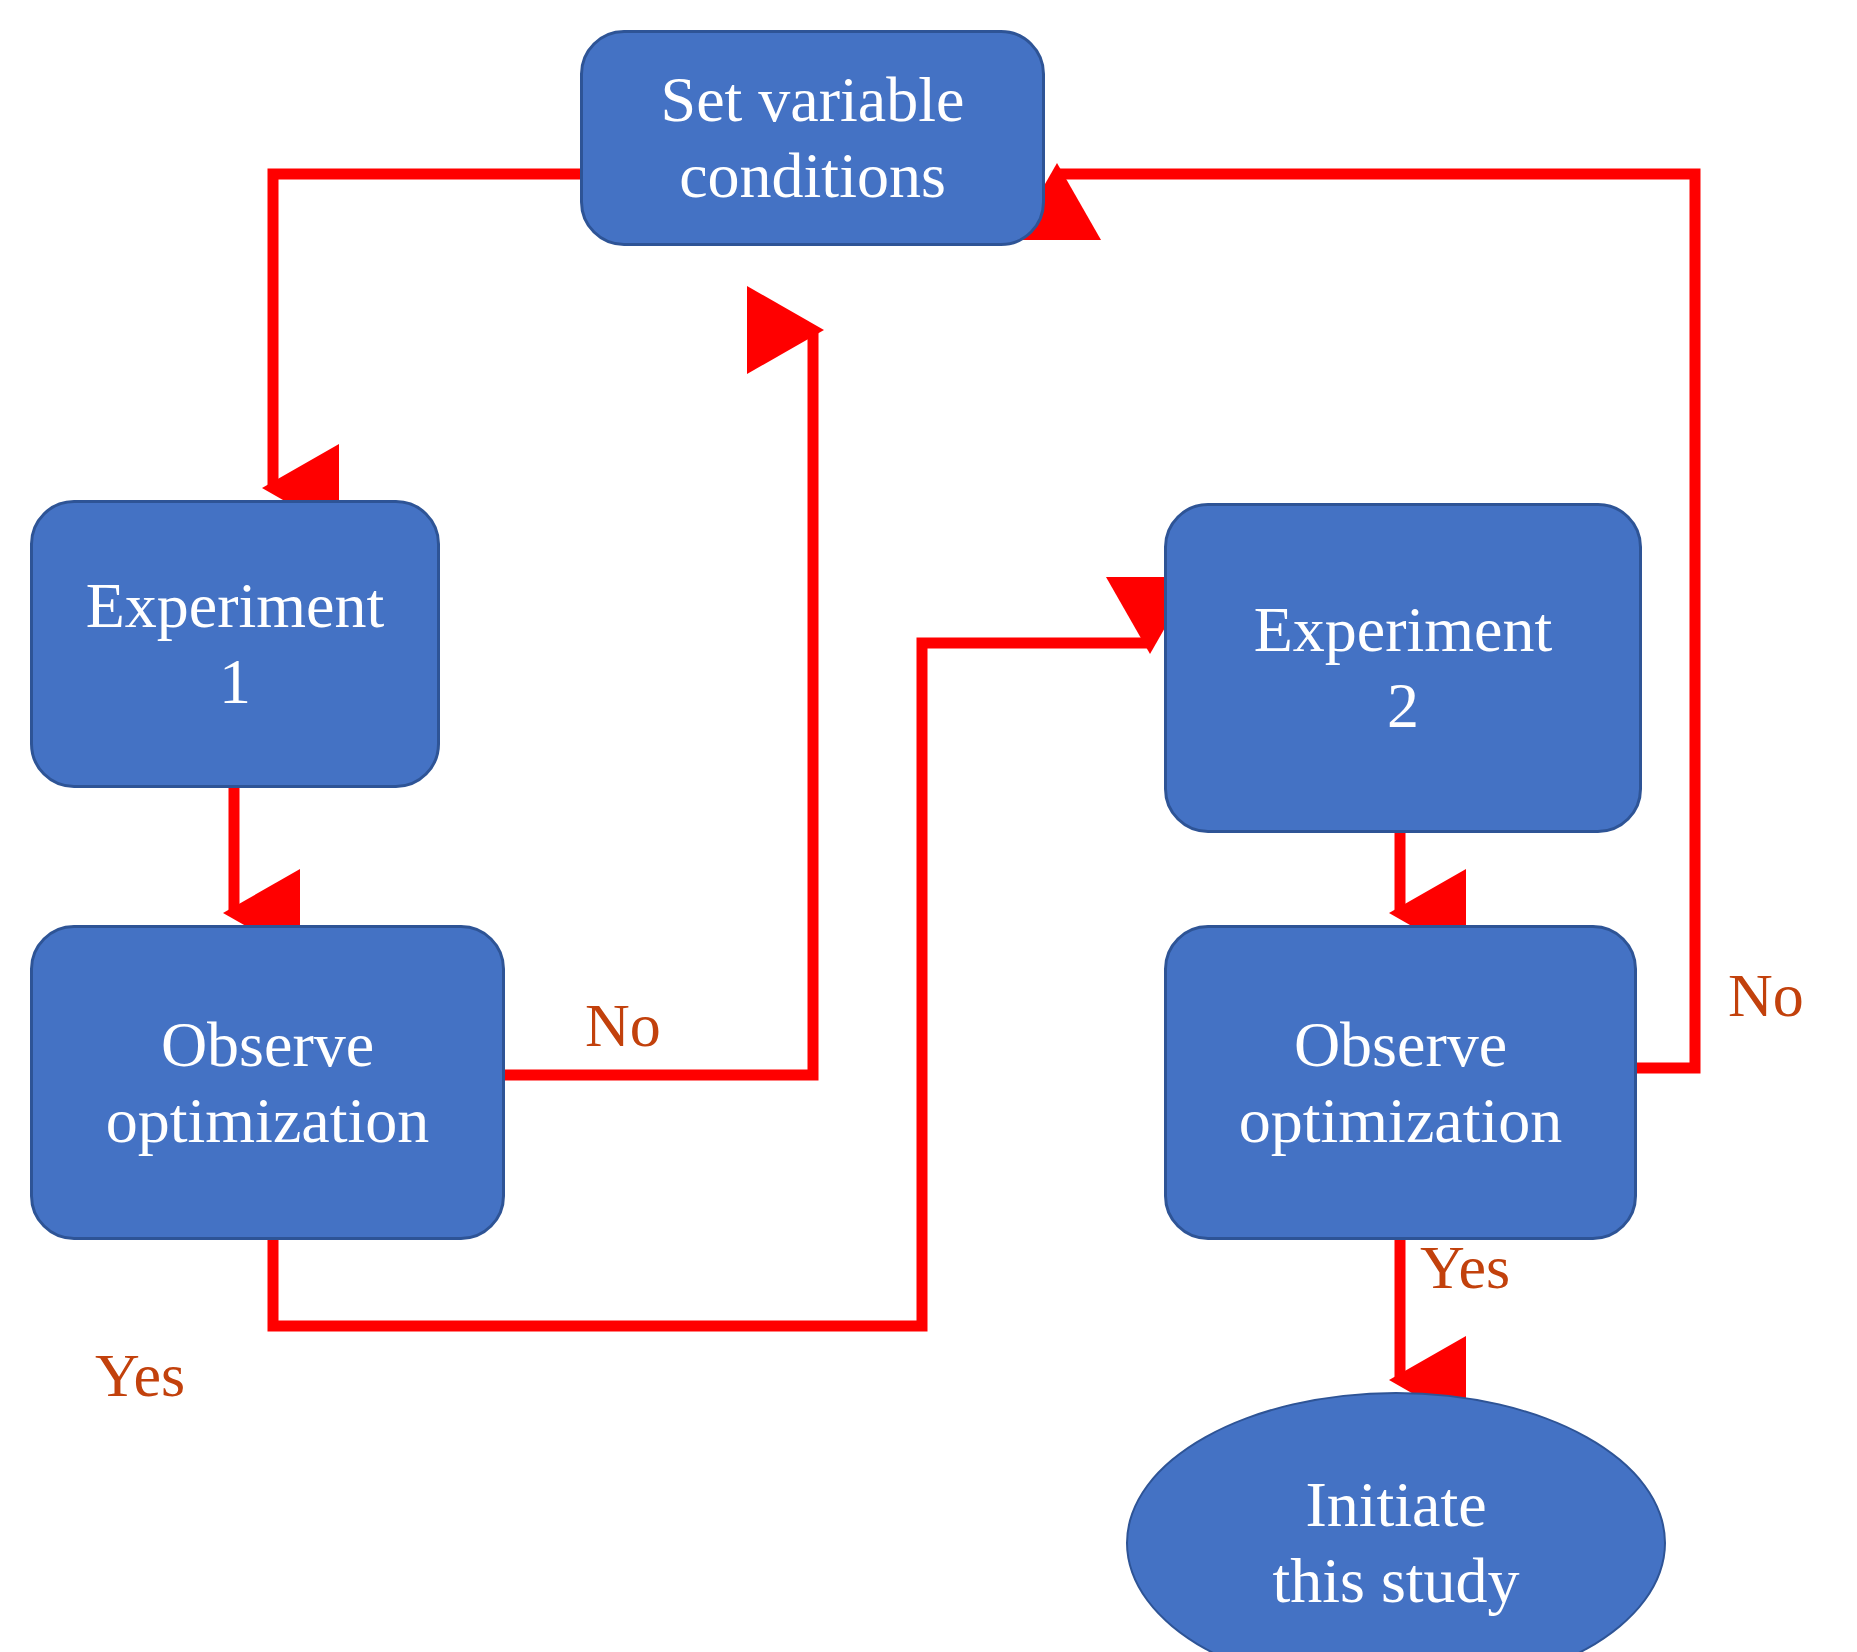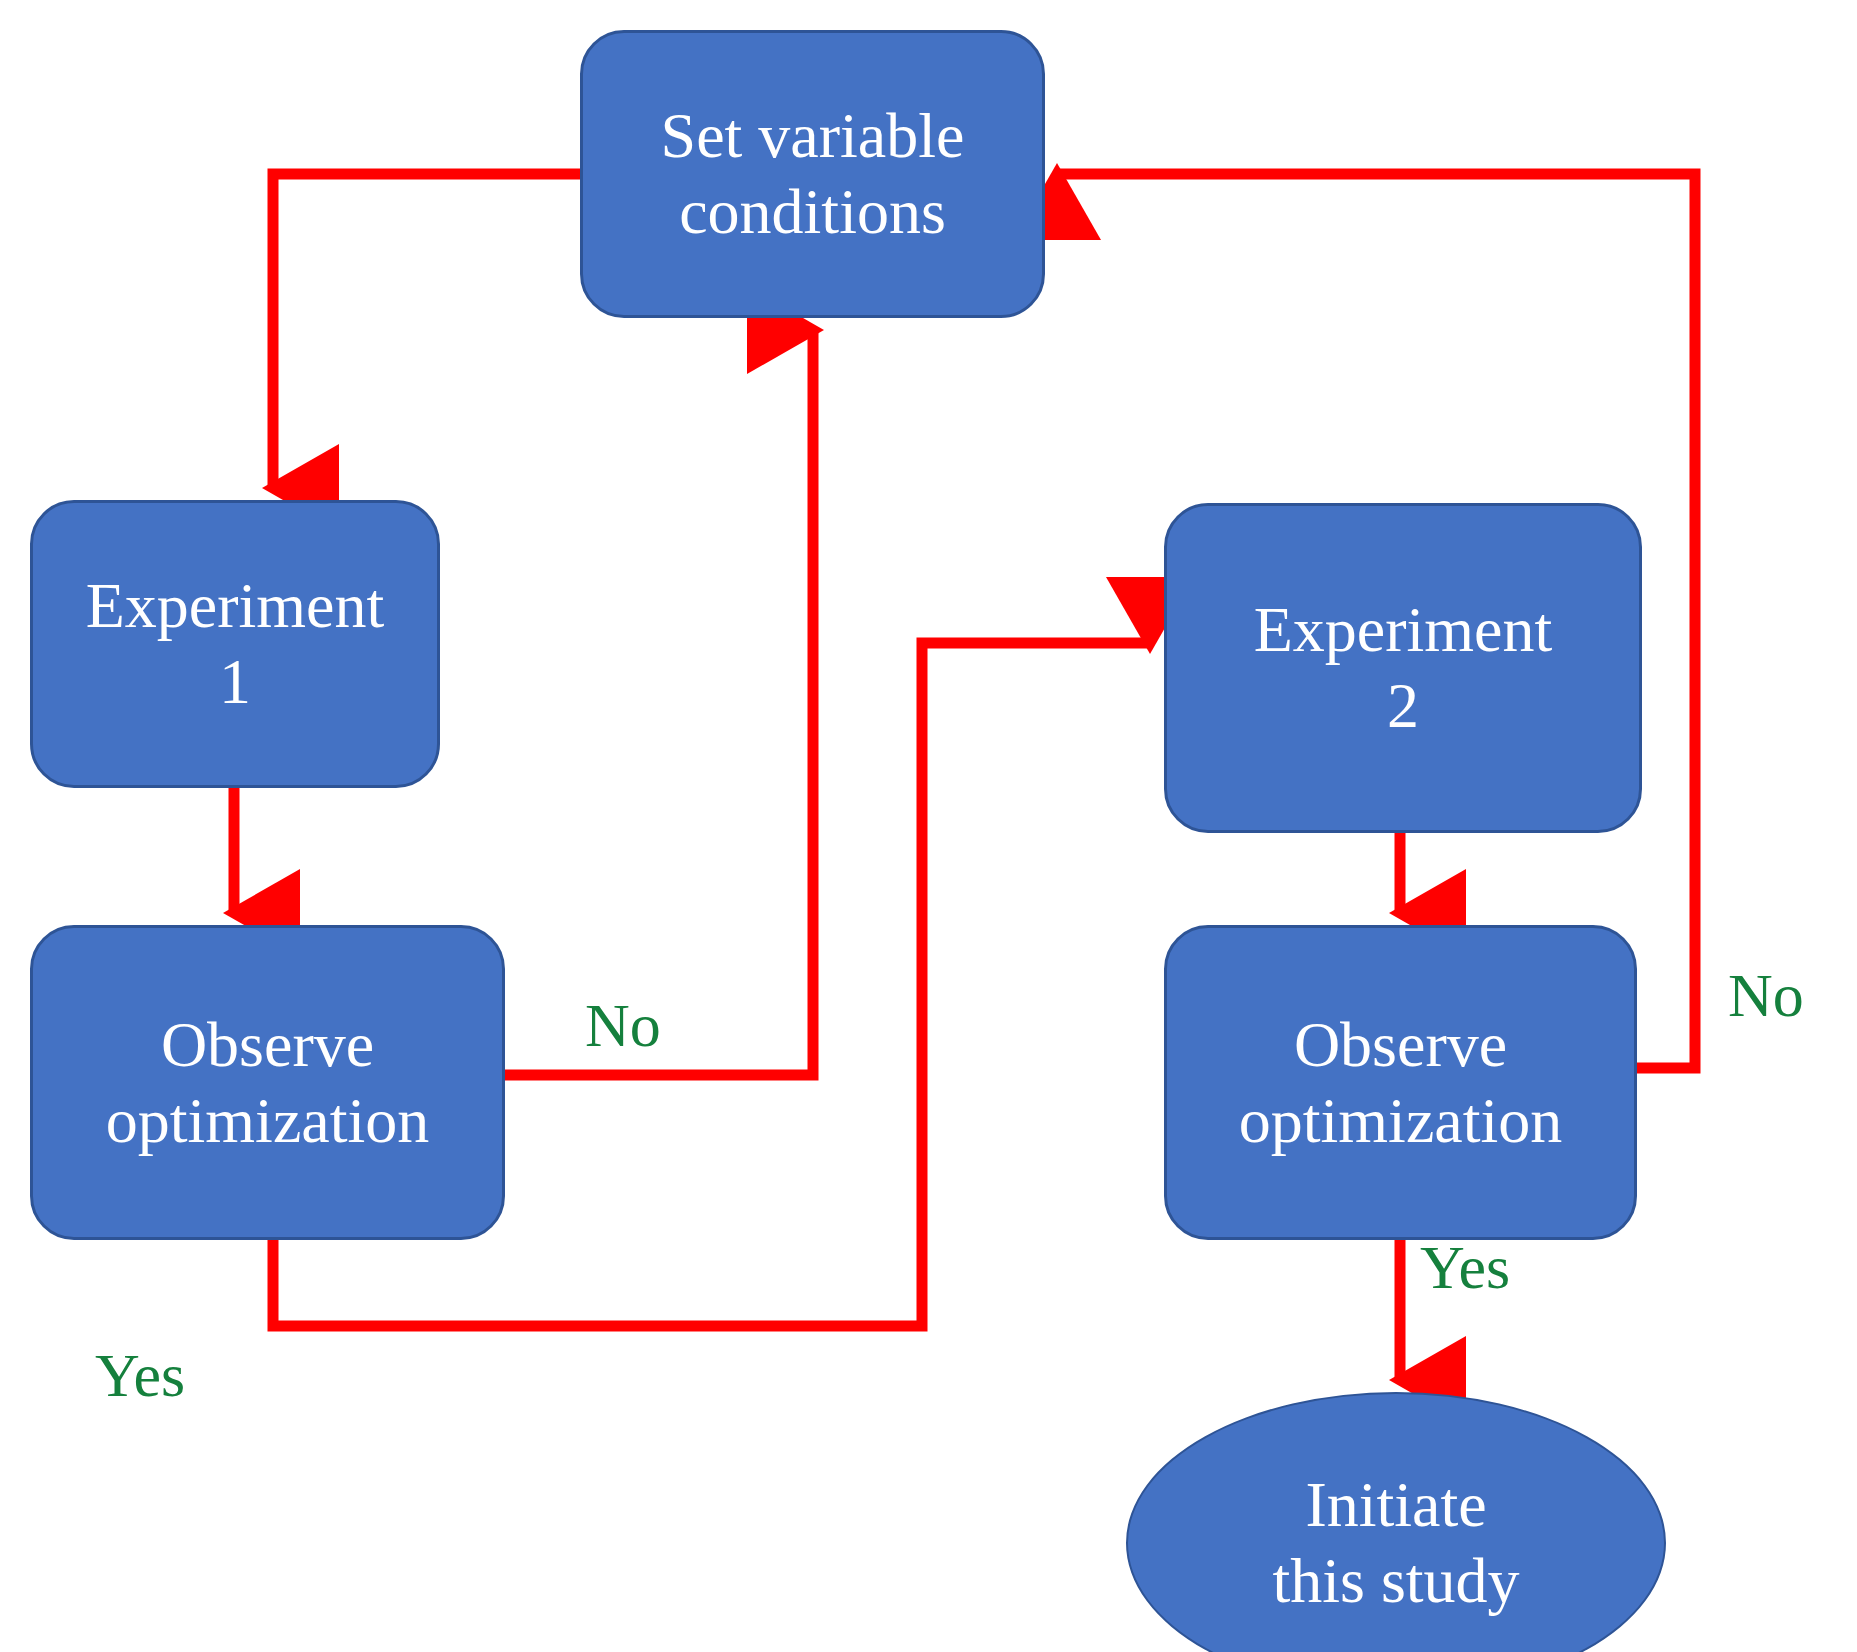--- a/index.html
+++ b/index.html
@@ -31,21 +31,21 @@
     user-select: none;
   }
   .node.rounded {
     border-radius: 44px;
   }
   .node.ellipse {
     border-radius: 50%;
   }
   .label {
     position: absolute;
-    color: #15803d;
+    color: #c2410c;
     background: transparent;
     z-index: 4;
     white-space: nowrap;
     user-select: none;
   }
   svg.edges {
     position: absolute;
     left: 0;
     top: 0;
     width: 1857px;
@@ -97,21 +97,21 @@
     
     <path class="edge-path" d="M 1400,833 L 1400,913" marker-end="url(#arrow-down)"></path>
 
      Set variable conditions (left arrow) --&gt;
     <path class="edge-path" d="M 1637,1068 L 1695,1068 L 1695,174 L 1057,174" marker-end="url(#arrow-left)"></path>
 
      Initiate this study (down arrow) --&gt;
     <path class="edge-path" d="M 1400,1240 L 1400,1380" marker-end="url(#arrow-down)"></path>
   </svg>
 
-  <div class="node rounded" style="left:580px; top:30px; width:465px; height:288px; font-size:64px;">Set variable
+  <div class="node rounded" style="left:580px; top:30px; width:465px; height:216px; font-size:64px;">Set variable
 conditions</div>
 
   <div class="node rounded" style="left:30px; top:500px; width:410px; height:288px; font-size:64px;">Experiment
 1</div>
 
   <div class="node rounded" style="left:1164px; top:503px; width:478px; height:330px; font-size:64px;">Experiment
 2</div>
 
   <div class="node rounded" style="left:30px; top:925px; width:475px; height:315px; font-size:64px;">Observe
 optimization</div>

